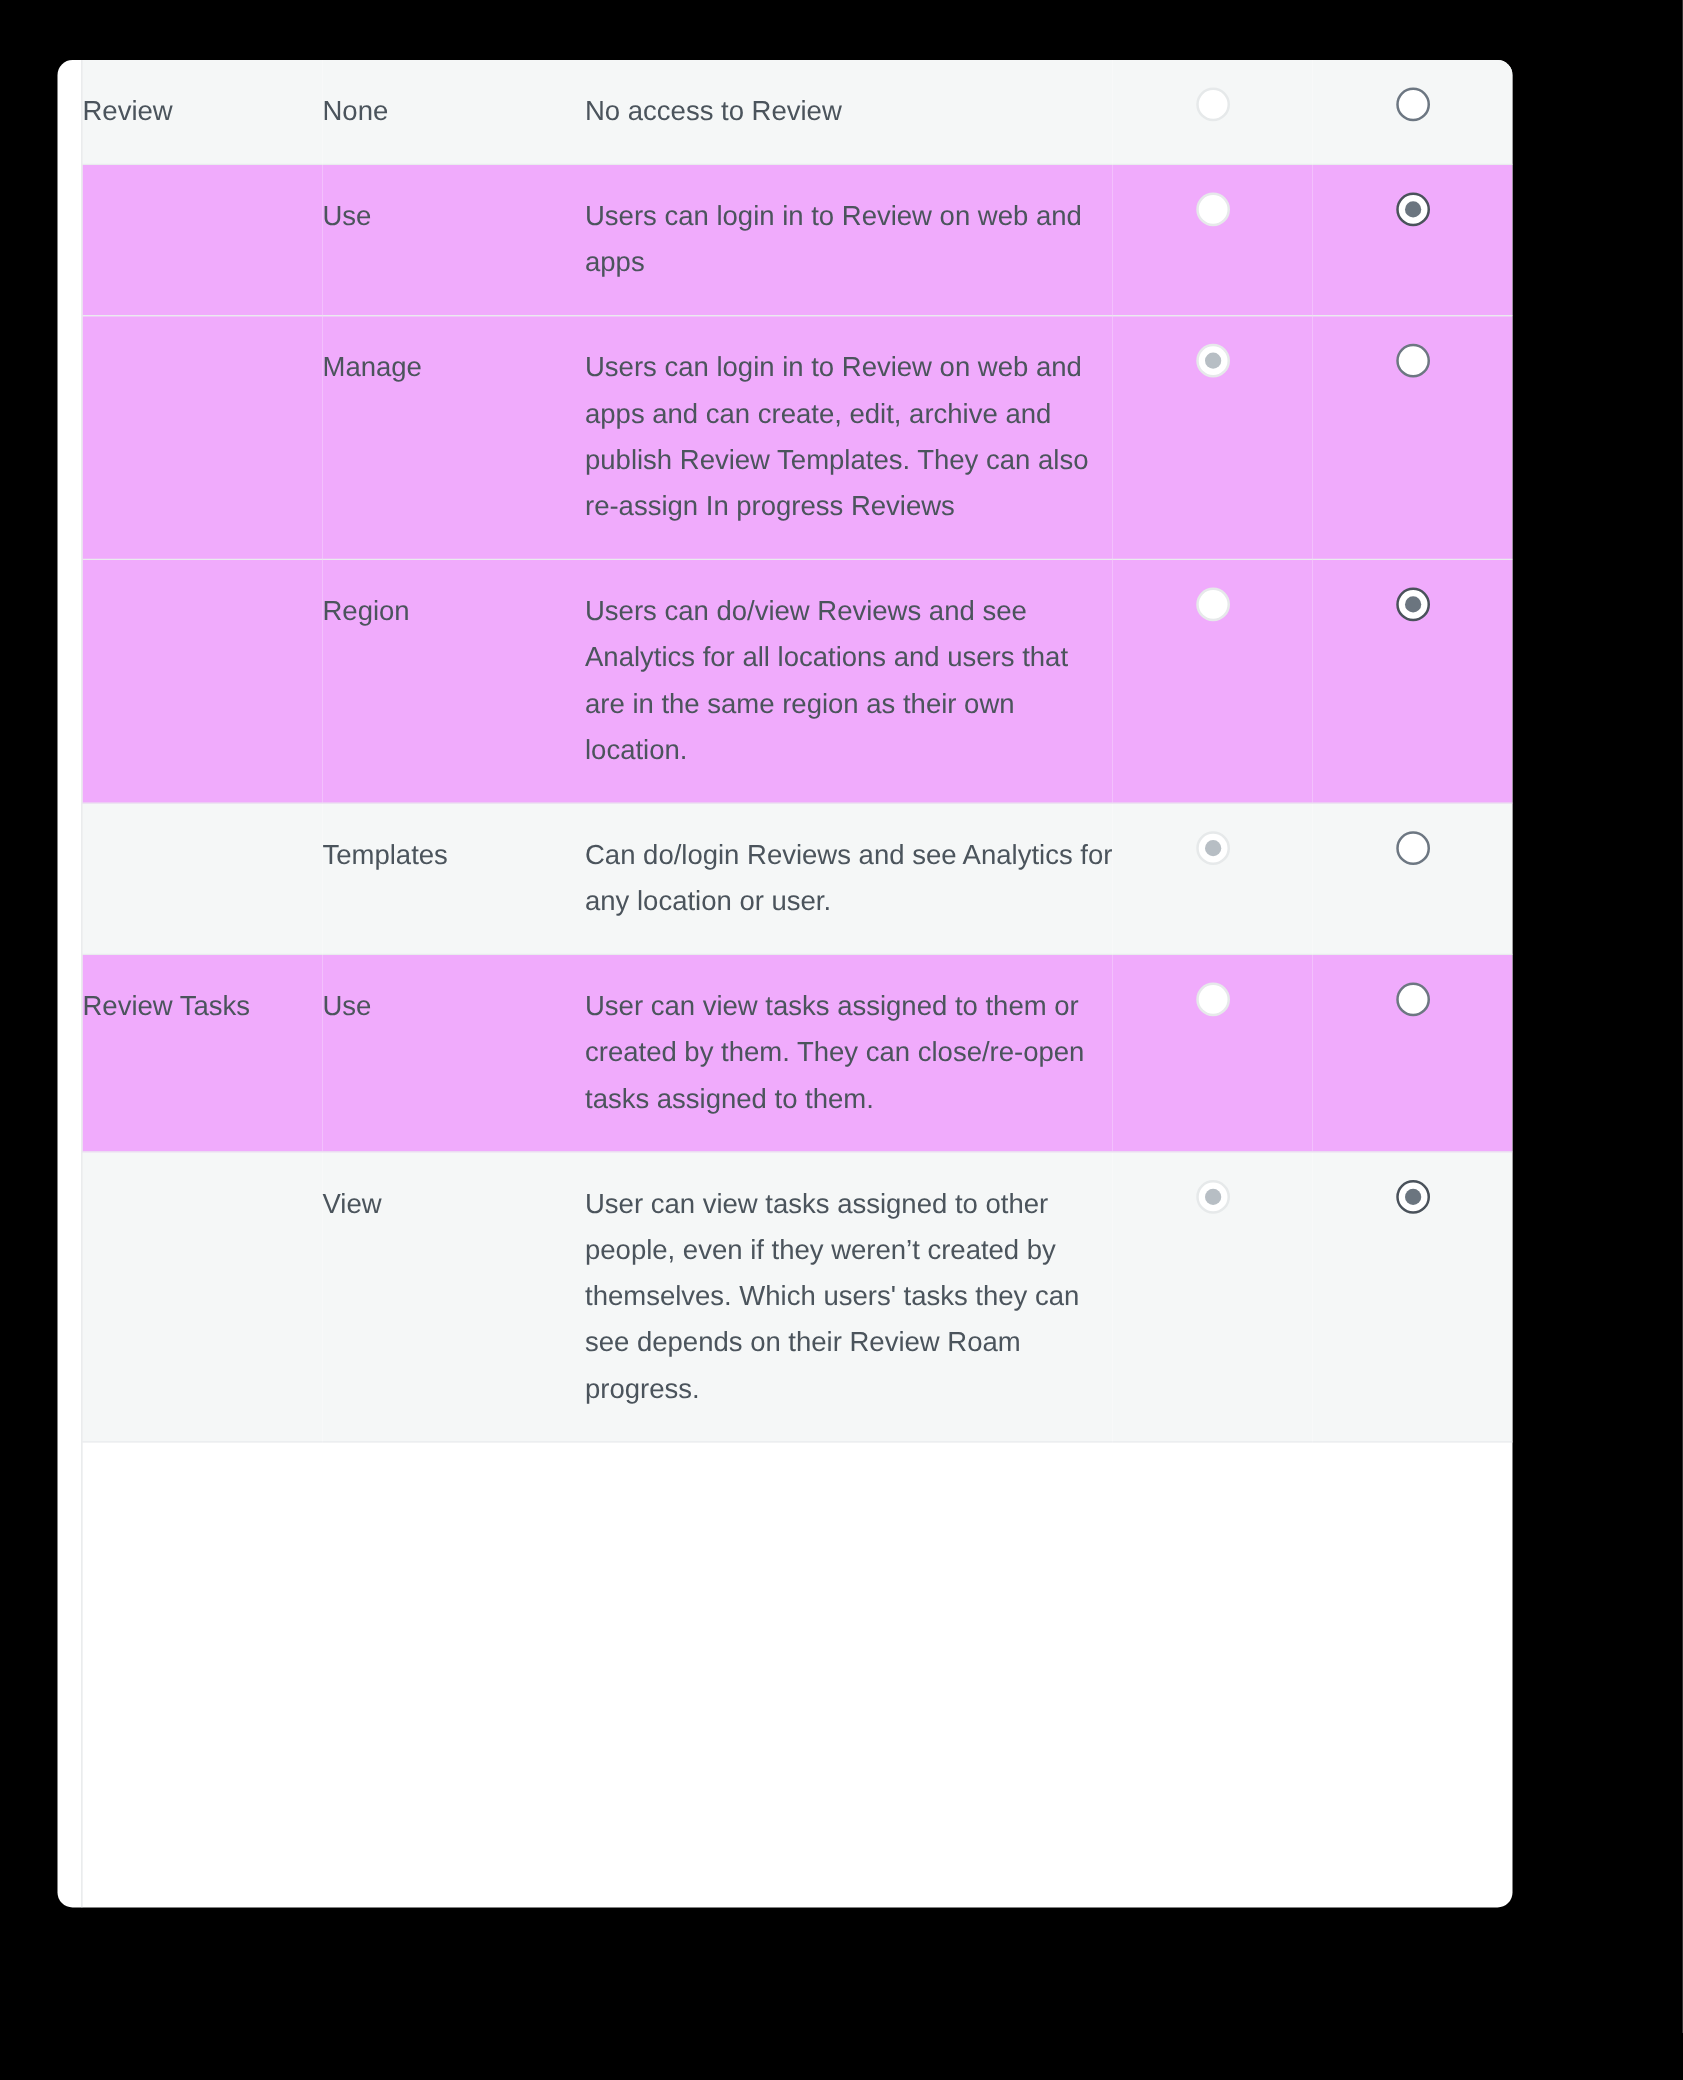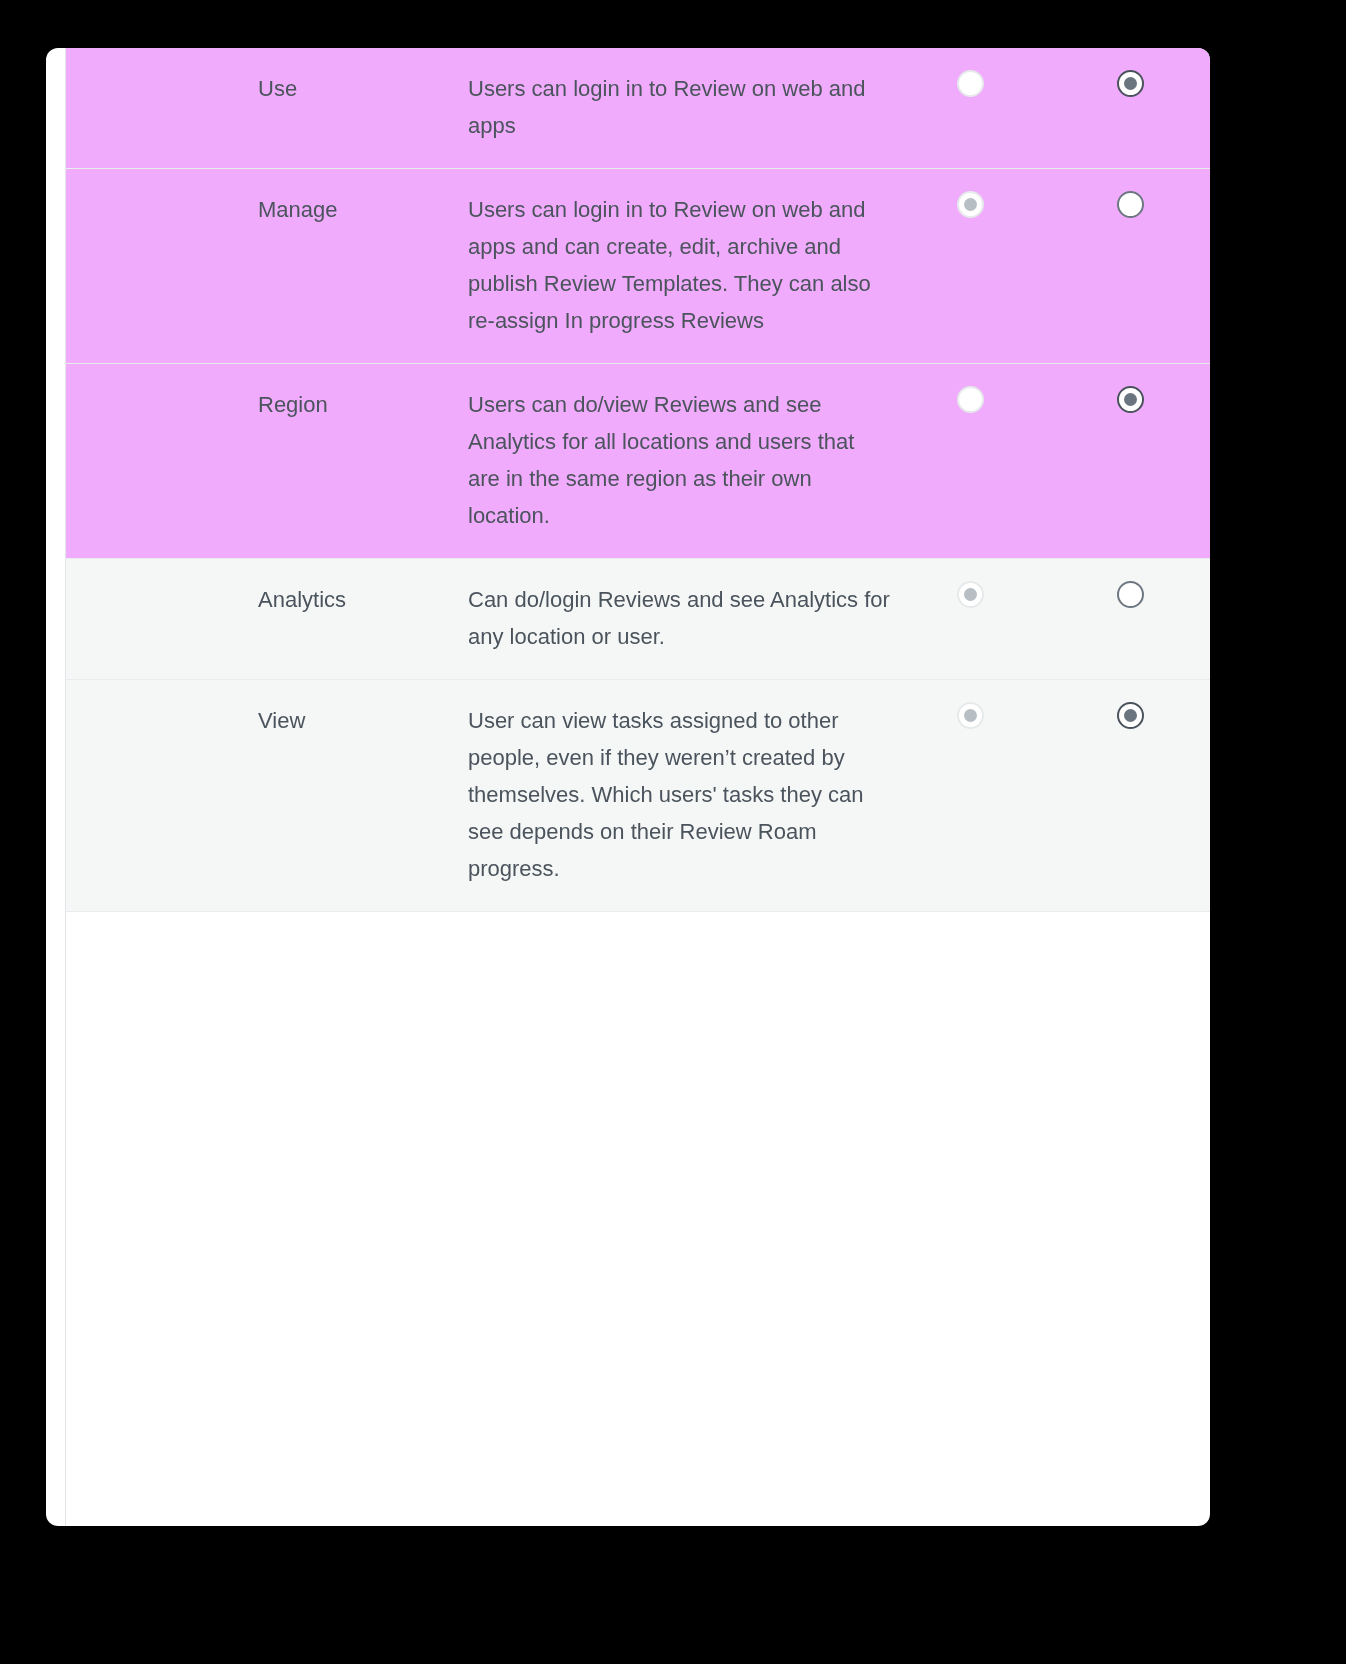--- a/index.html
+++ b/index.html
@@ -100,20 +100,33 @@
   .desc-text { display: block; }
   .grp-text, .lvl-text { display: block; }
 </style>
 </head>
 <body>
 
 <div id="screen">
   <div id="card">
     <table class="perm">
       <tbody>
+          <tr class="alt">
+            <td class="c-group">
+              <span class="grp-text">Review</span>
+            </td>
+            <td class="c-level">
+              <span class="lvl-text">None</span>
+            </td>
+            <td class="c-desc">
+              <span class="desc-text">No access to Review</span>
+            </td>
+            <td class="c-radio"><span class="radio off-light"></span></td>
+            <td class="c-radio"><span class="radio off-dark"></span></td>
+          </tr>
           <tr class="plain">
             <td class="c-group">
               <span class="grp-text"></span>
             </td>
             <td class="c-level">
               <span class="lvl-text">Use</span>
             </td>
             <td class="c-desc">
               <span class="desc-text">Users can login in to Review on web and apps</span>
             </td>
@@ -144,26 +157,39 @@
               <span class="desc-text">Users can do/view Reviews and see Analytics for all locations and users that are in the same region as their own location.</span>
             </td>
             <td class="c-radio"><span class="radio off-light"></span></td>
             <td class="c-radio"><span class="radio on-dark"></span></td>
           </tr>
           <tr class="alt">
             <td class="c-group">
               <span class="grp-text"></span>
             </td>
             <td class="c-level">
-              <span class="lvl-text">Analytics</span>
+              <span class="lvl-text">Templates</span>
             </td>
             <td class="c-desc">
               <span class="desc-text">Can do/login Reviews and see Analytics for any location or user.</span>
             </td>
             <td class="c-radio"><span class="radio on-light"></span></td>
+            <td class="c-radio"><span class="radio off-dark"></span></td>
+          </tr>
+          <tr class="plain">
+            <td class="c-group">
+              <span class="grp-text">Review Tasks</span>
+            </td>
+            <td class="c-level">
+              <span class="lvl-text">Use</span>
+            </td>
+            <td class="c-desc">
+              <span class="desc-text">User can view tasks assigned to them or created by them. They can close/re-open tasks assigned to them.</span>
+            </td>
+            <td class="c-radio"><span class="radio off-light"></span></td>
             <td class="c-radio"><span class="radio off-dark"></span></td>
           </tr>
           <tr class="alt">
             <td class="c-group">
               <span class="grp-text"></span>
             </td>
             <td class="c-level">
               <span class="lvl-text">View</span>
             </td>
             <td class="c-desc">

